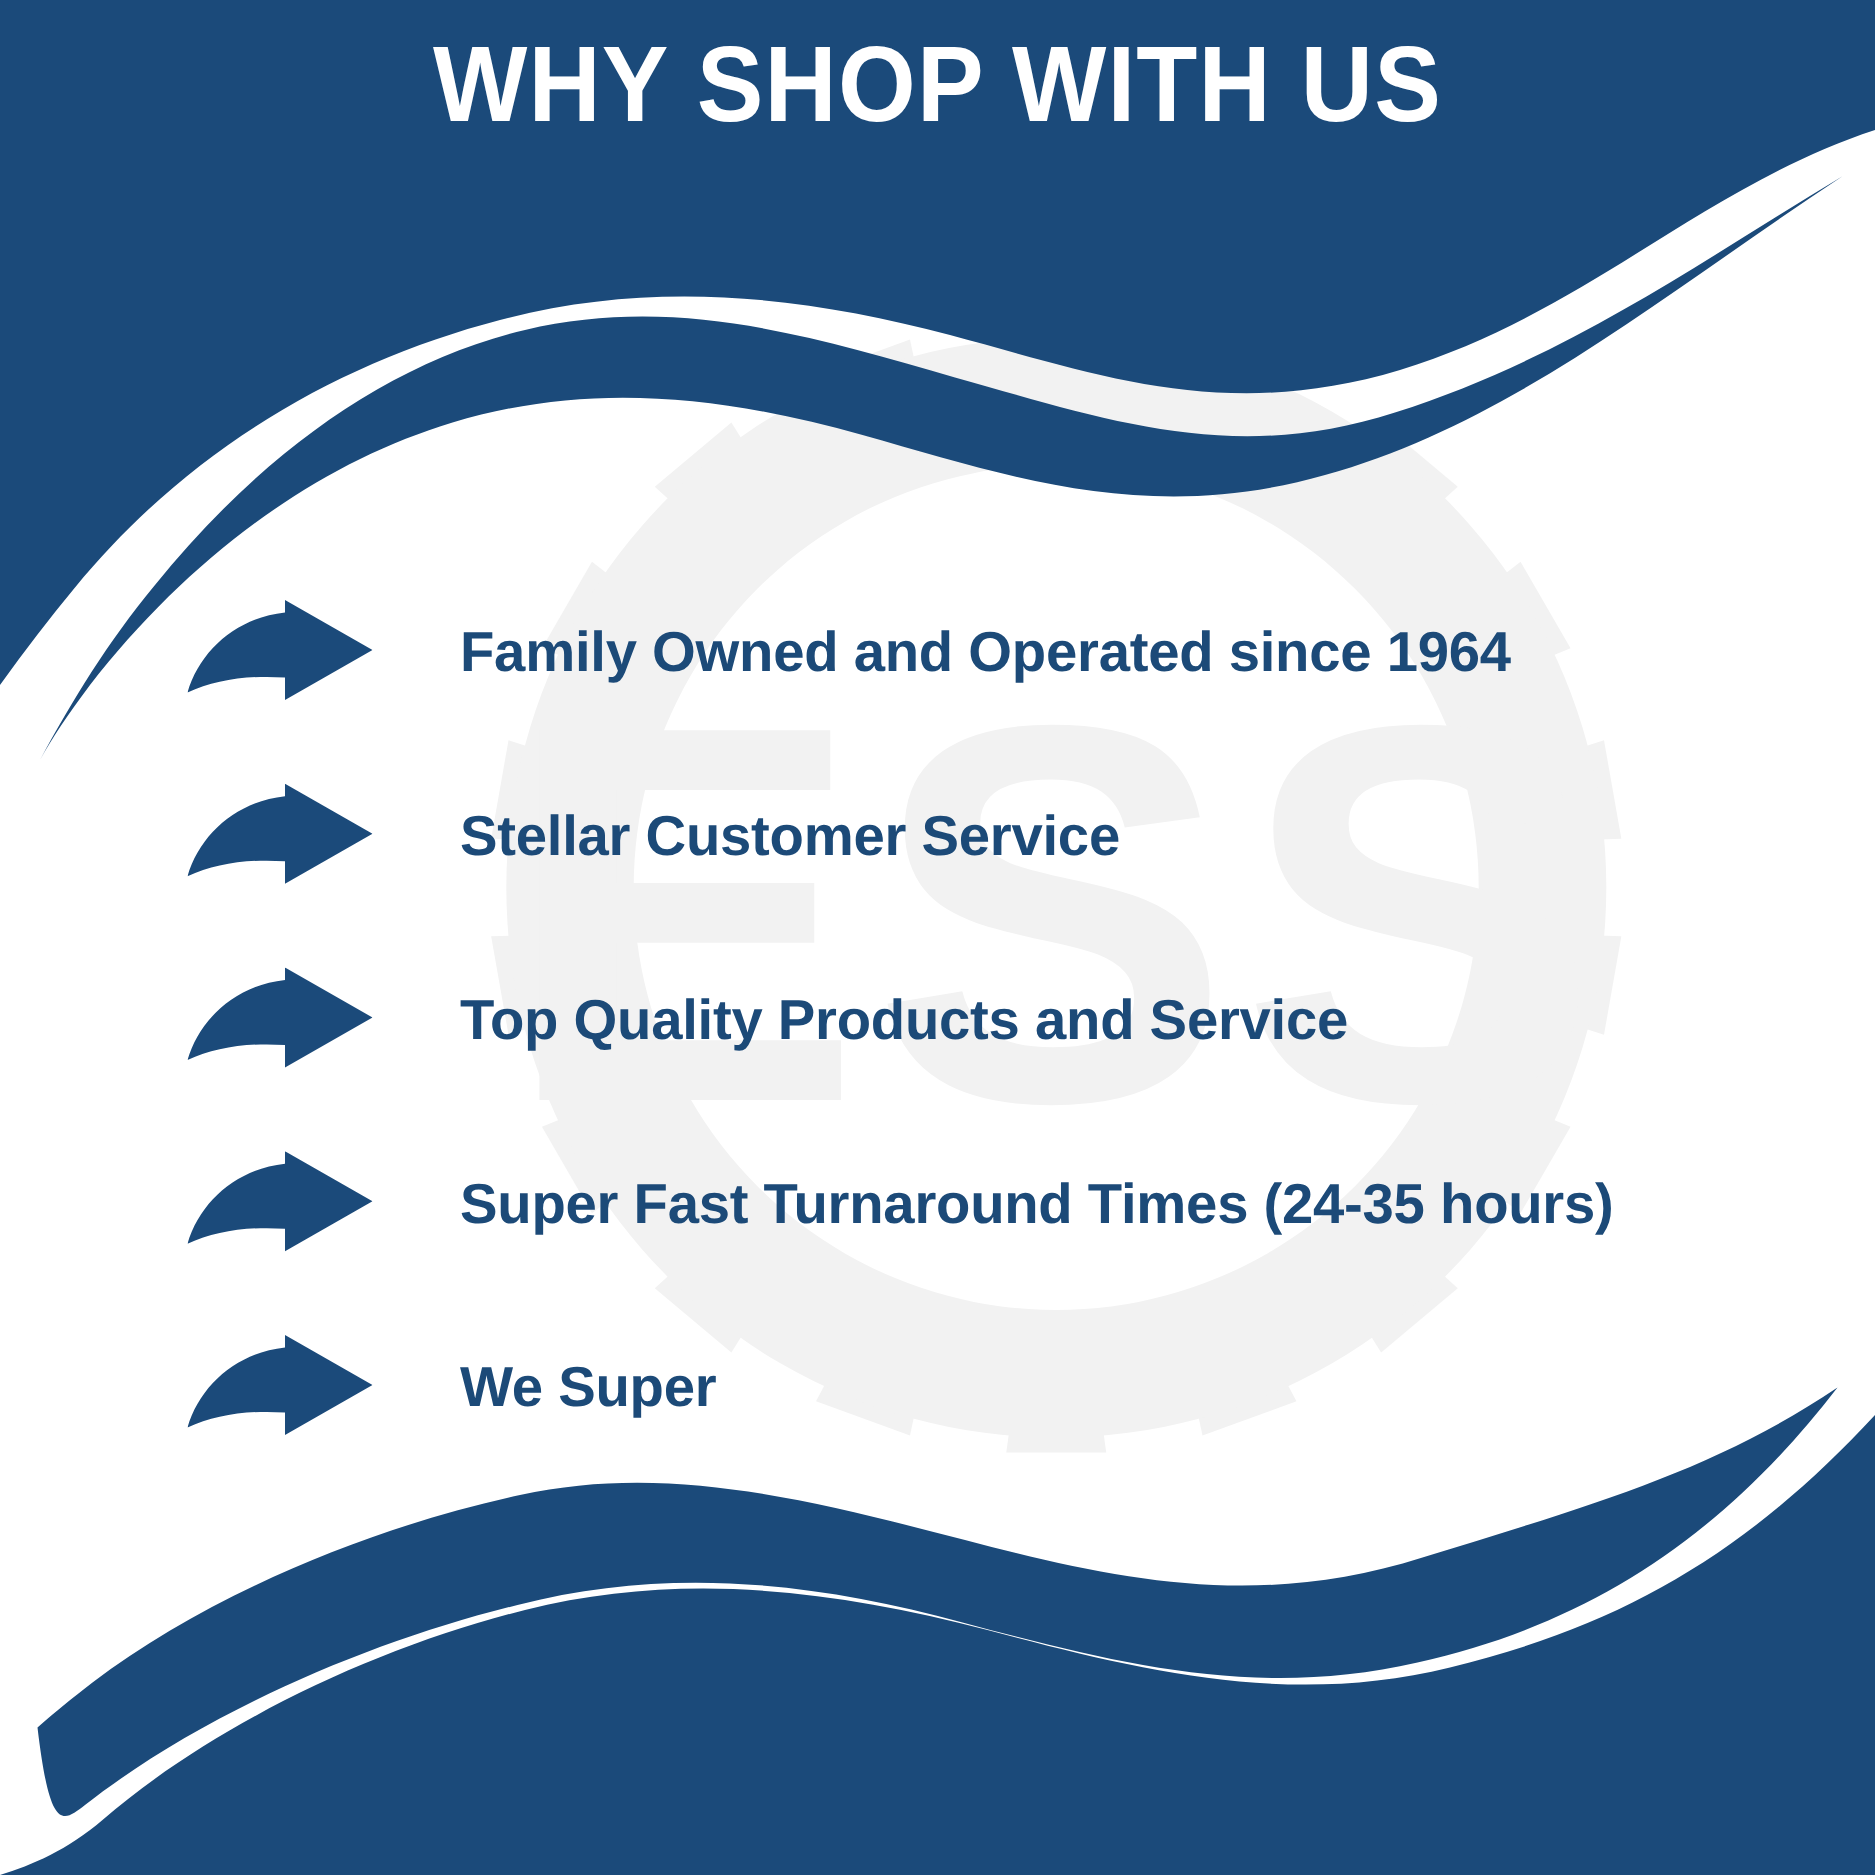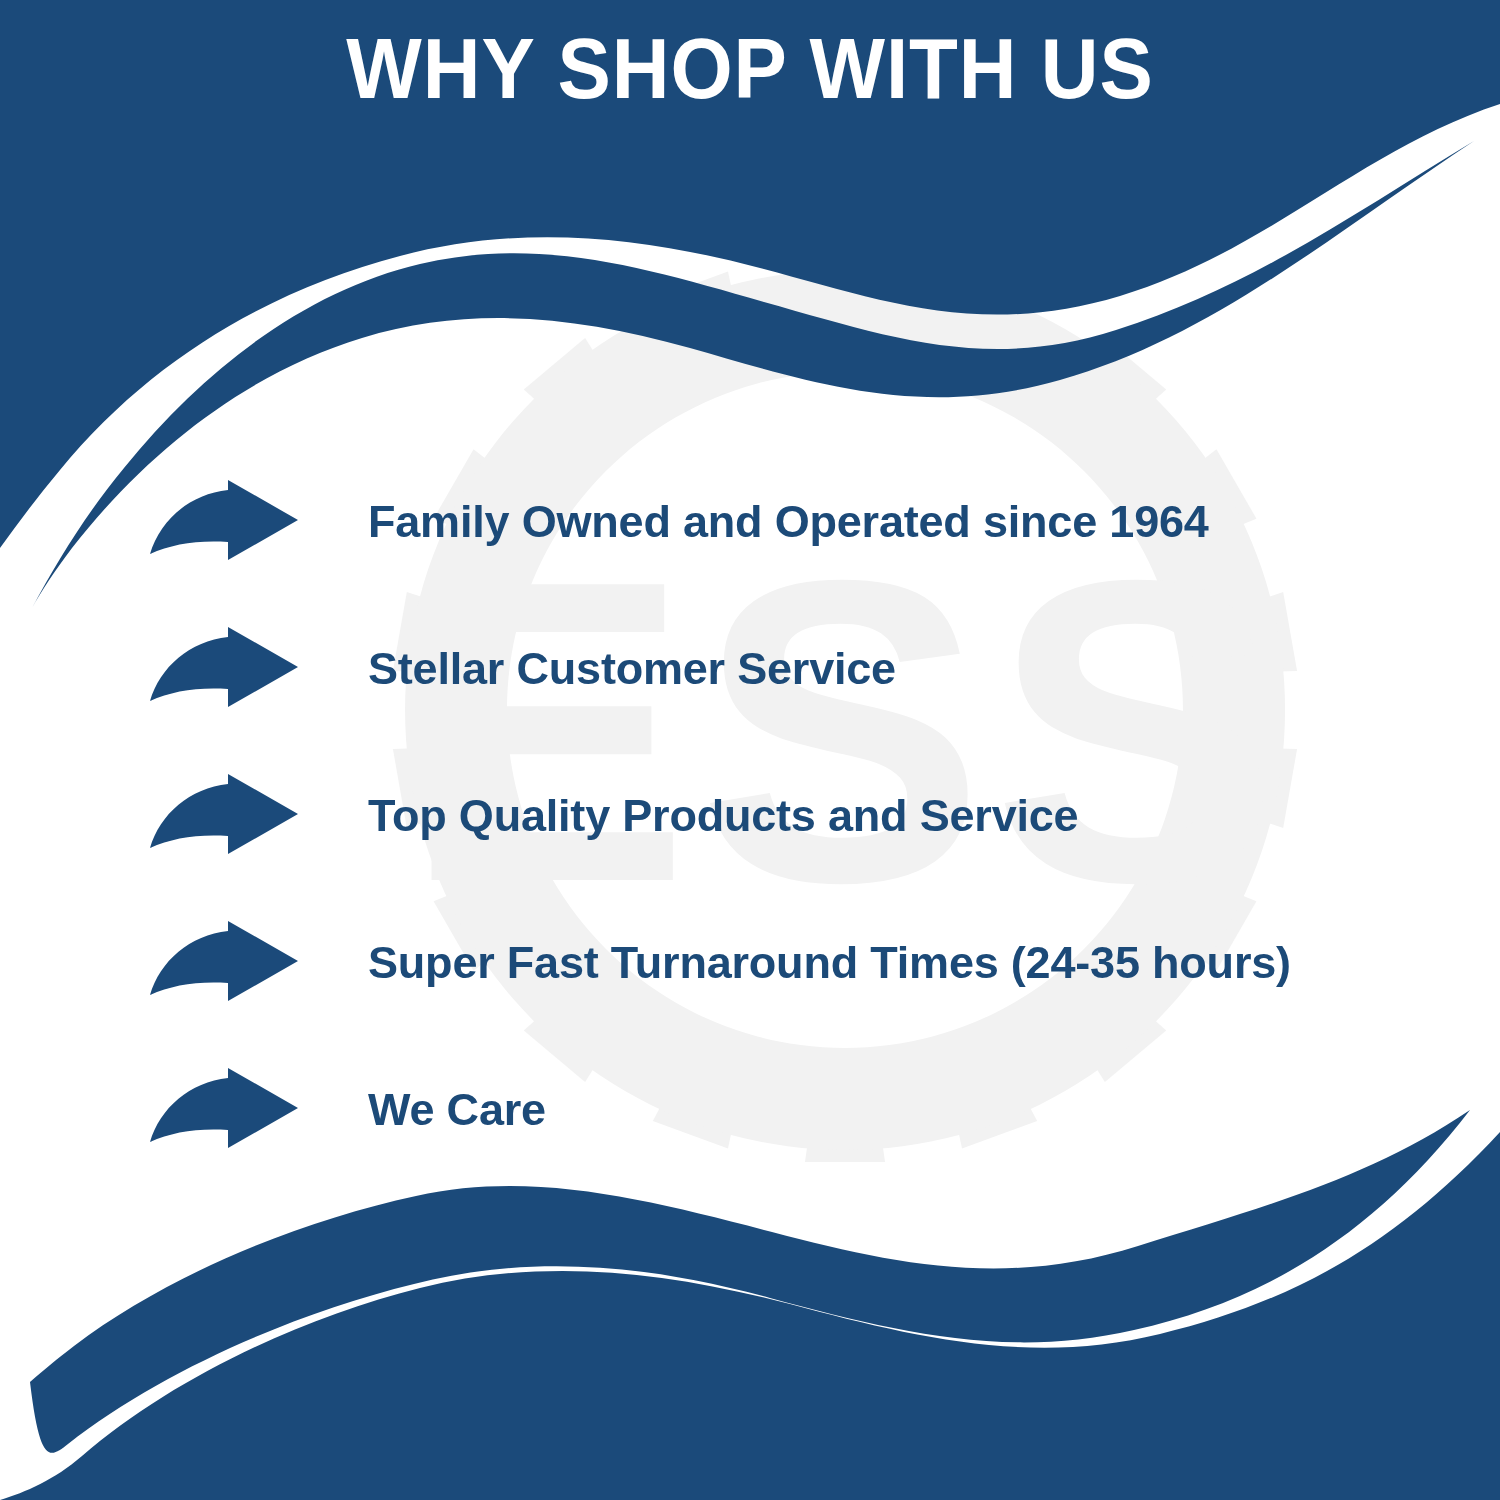--- a/index.html
+++ b/index.html
@@ -234,18 +234,18 @@
         </span>
         <span class="benefit-label">Super Fast Turnaround Times (24-35 hours)</span>
       </div>
 
       <div class="benefit-row">
         <span class="arrow-bullet">
           <svg viewBox="0 0 148 84" aria-hidden="true">
             <path d="M0,74 C10,40 40,14 78,10 L78,0 L148,40 L78,80 L78,62 C48,60 22,64 0,74 Z" fill="#1B4A7A"></path>
           </svg>
         </span>
-        <span class="benefit-label">We Care</span>
+        <span class="benefit-label">We Super</span>
       </div>
 
     </div>
   </div>
 </div>
 
 </body></html>

